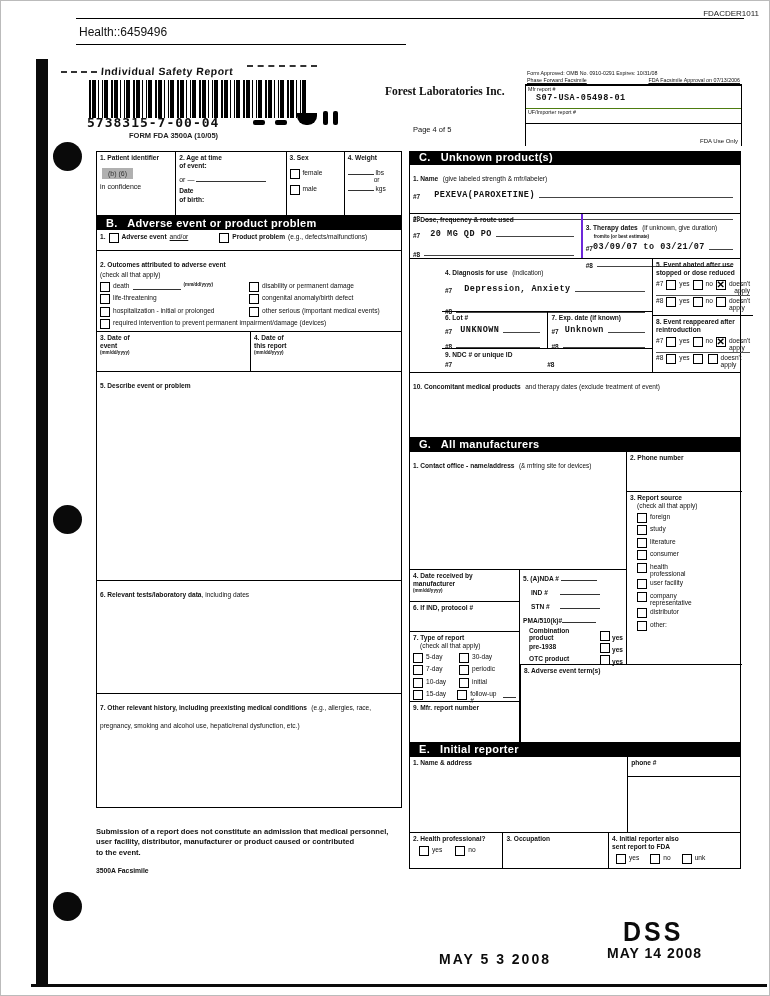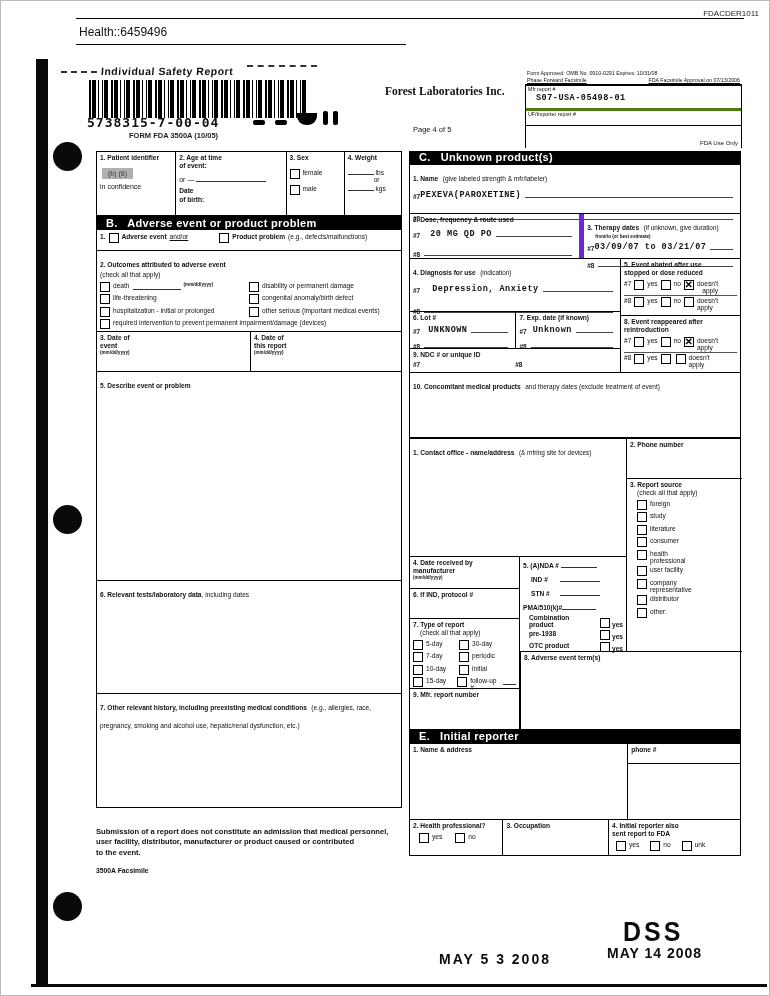--- a/index.html
+++ b/index.html
@@ -16,21 +16,21 @@
   .barcode{top:79px;left:88px;width:218px;height:38px;background:repeating-linear-gradient(90deg,#000 0 2px,#fff 2px 3px,#000 3px 7px,#fff 7px 9px,#000 9px 10px,#fff 10px 13px,#000 13px 14px,#fff 14px 15px,#000 15px 19px,#fff 19px 22px);}
   .bc-num{top:114px;left:86px;font-size:13px;font-weight:bold;letter-spacing:1px;font-family:"DejaVu Sans Mono",monospace;}
   .form-name{top:130px;left:128px;font-size:7.5px;font-weight:bold;color:#222;}
   .artifact{background:#000;border-radius:2px;}
   .company{top:84px;left:384px;font-size:11.5px;font-weight:bold;font-family:"Liberation Serif",serif;}
   .page-info{top:124px;left:412px;font-size:7.5px;}
   
   .omb{top:68px;left:524px;width:217px;height:78px;font-size:5.3px;line-height:1.3;}
   .omb .row1{padding:1px 2px 0 2px;}
   .omb .row2{padding:0 2px;border-bottom:1px solid #000;display:flex;justify-content:space-between;}
-  .omb .mfrbox{border-bottom:3px solid #4d7c0f;padding:0 2px;height:22px;}
+  .omb .mfrbox{border-bottom:1px solid #4d7c0f;padding:0 2px;height:22px;}
   .omb .impbox{border-bottom:0;padding:0 2px;height:14px;border-bottom:1px solid #000;}
   .omb .fdause{text-align:right;padding:14px 3px 0 0;font-size:6px;}
   .omb-frame{border:1px solid #000;}
   .twv{font-family:"Liberation Mono","DejaVu Sans Mono",monospace;font-weight:bold;font-size:8.5px;letter-spacing:0.5px;}
   
   .leftbar{left:35px;top:58px;width:12px;height:927px;background:#0a0a0a;}
   .hole{left:52px;width:29px;height:29px;background:#0a0a0a;border-radius:50%;}
   .bottomline{left:30px;top:983px;width:736px;height:3px;background:#0a0a0a;}
   
   .col{position:absolute;box-sizing:border-box;}
@@ -219,30 +219,30 @@
 to the event.</div>
   <div class="abs" style="top:866px;left:95px;font-size:6.8px;font-weight:bold;">3500A Facsimile</div>
 
   <div class="col" style="left:408px;top:150px;width:332px;">
 
     <div class="sechdr" style="font-size:11px;">C.   Unknown product(s)</div>
     <div class="boxt cellpad" style="height:50px;">
       <div><span class="lbl">1. Name</span> <span style="font-size:6.6px;">(give labeled strength &amp; mfr/labeler)</span></div>
       <div class="hashrow">
           <span>#7</span>
-          <span class="twv" style="">PEXEVA(PAROXETINE)</span>
+          <span class="twv" style="margin-left:14px;">PEXEVA(PAROXETINE)</span>
           <span class="vline"></span>
         </div>
       <div class="hashrow" style="margin-top:10px;">
           <span>#8</span>
           <span class="vline"></span>
         </div>
     </div>
     <div class="box flexr" style="height:45px;">
-      <div class="cellpad" style="width:172px;border-right:5px solid #6d28d9;">
+      <div class="cellpad" style="width:172px;border-right:2px solid #6d28d9;">
         <div class="lbl">2. Dose, frequency &amp; route used</div>
         <div class="hashrow">
             <span>#7</span>
             <span class="twv" style="margin-left:10px;">20 MG QD PO</span>
             <span class="vline"></span>
           </div>
         <div class="hashrow" style="margin-top:7px;">
             <span>#8</span>
             <span class="vline"></span>
           </div>
@@ -254,21 +254,21 @@
             <span>#7</span>
             <span class="twv" style="margin-left:0;">03/09/07 to 03/21/07</span>
             <span class="vline"></span>
           </div>
         <div class="hashrow" style="margin-top:5px;">
             <span>#8</span>
             <span class="vline"></span>
           </div>
       </div>
     </div>
-    <div class="box flexr" style="height:114px;">
+    <div class="box flexr" style="height:114px;padding-left:32px;">
       <div style="width:210px;border-right:1px solid #000;">
         <div class="cellpad" style="height:53px;border-bottom:1px solid #000;box-sizing:border-box;">
           <div><span class="lbl">4. Diagnosis for use</span> <span style="font-size:6.4px;">(indication)</span></div>
           <div class="hashrow">
               <span>#7</span>
               <span class="twv" style="margin-left:12px;">Depression, Anxiety</span>
               <span class="vline"></span>
             </div>
           <div class="hashrow" style="margin-top:9px;">
               <span>#8</span>
@@ -359,20 +359,21 @@
 apply</span>
             </div>
         </div>
       </div>
     </div>
     <div class="box cellpad" style="height:65px;">
       <span class="lbl">10. Concomitant medical products</span>
       <span style="font-size:6.5px;">and therapy dates (exclude treatment of event)</span>
     </div>
 
+    <div class="sechdr" style="font-size:11px;">G.   All manufacturers</div>
     <div class="boxt" style="height:292px;">
       <div class="abs cellpad" style="left:0;top:0;width:217px;height:118px;border-right:1px solid #000;border-bottom:1px solid #000;box-sizing:border-box;">
         <span class="lbl">1. Contact office - name/address</span>
         <span style="font-size:6.4px;">(&amp; mfring site for devices)</span>
       </div>
       <div class="abs cellpad" style="left:217px;top:0;width:115px;height:40px;border-bottom:1px solid #000;box-sizing:border-box;">
         <div class="lbl">2. Phone number</div>
       </div>
       <div class="abs cellpad" style="left:217px;top:40px;width:115px;height:173px;border-bottom:1px solid #000;box-sizing:border-box;">
         <div class="lbl">3. Report source</div>

